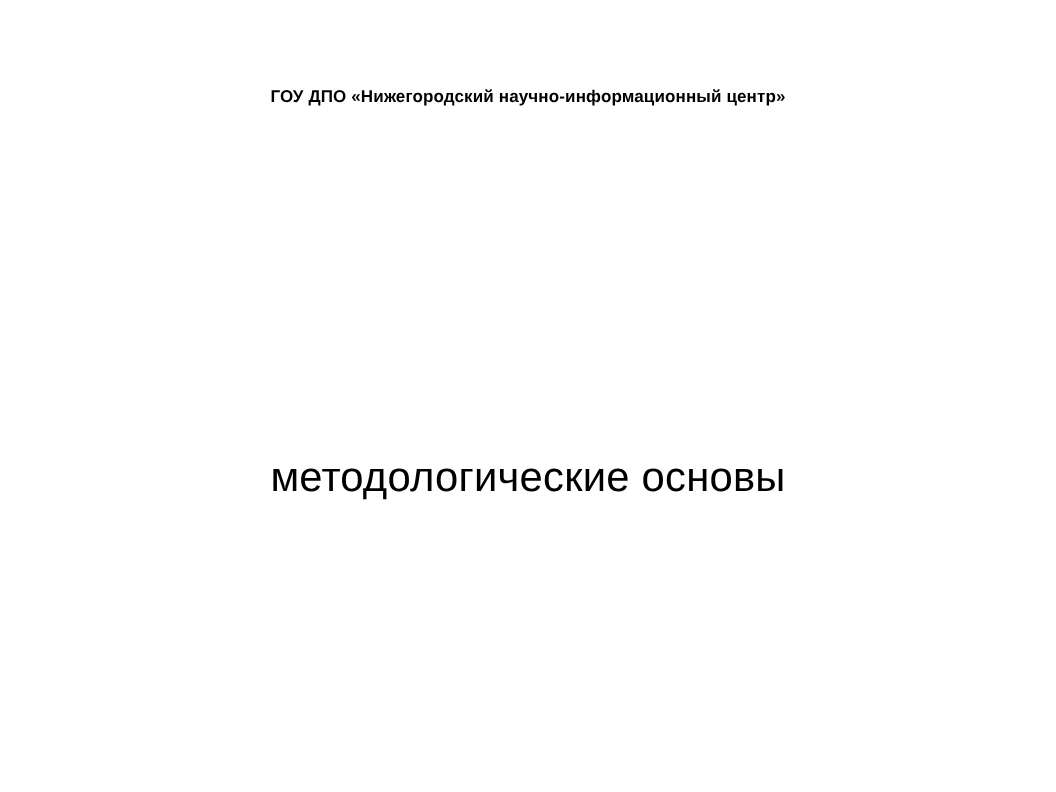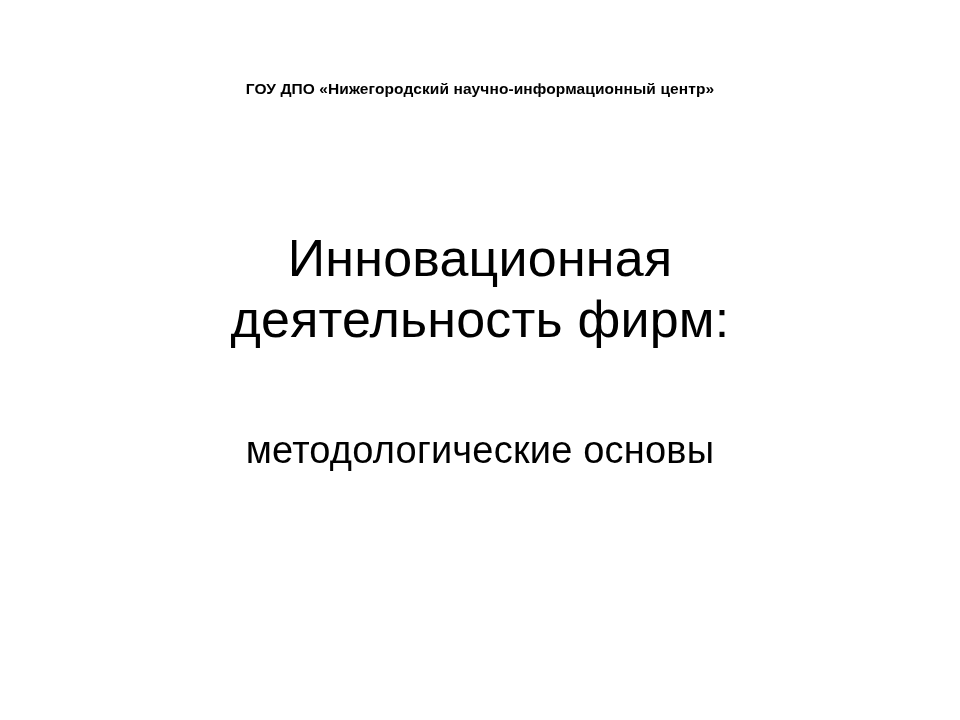--- a/index.html
+++ b/index.html
@@ -53,30 +53,25 @@
   .subtitle {
     position: absolute;
     top: 412px;
     left: 70px;
     width: 820px;
     text-align: center;
     font-size: 38px;
     font-weight: normal;
     line-height: 1.2;
     letter-spacing: 0.2px;
-    margin-top: 16px;
   }
 </style>
 </head>
 <body>
 
 <div class="slide">
 
   <div class="organization">ГОУ ДПО «Нижегородский научно-информационный центр»</div>
 
-  <div class="title-block">
-    <div class="title-line">Инновационная</div>
-    <div class="title-line">деятельность фирм:</div>
-  </div>
 
   <div class="subtitle">методологические основы</div>
 
 </div>
 
 </body></html>

